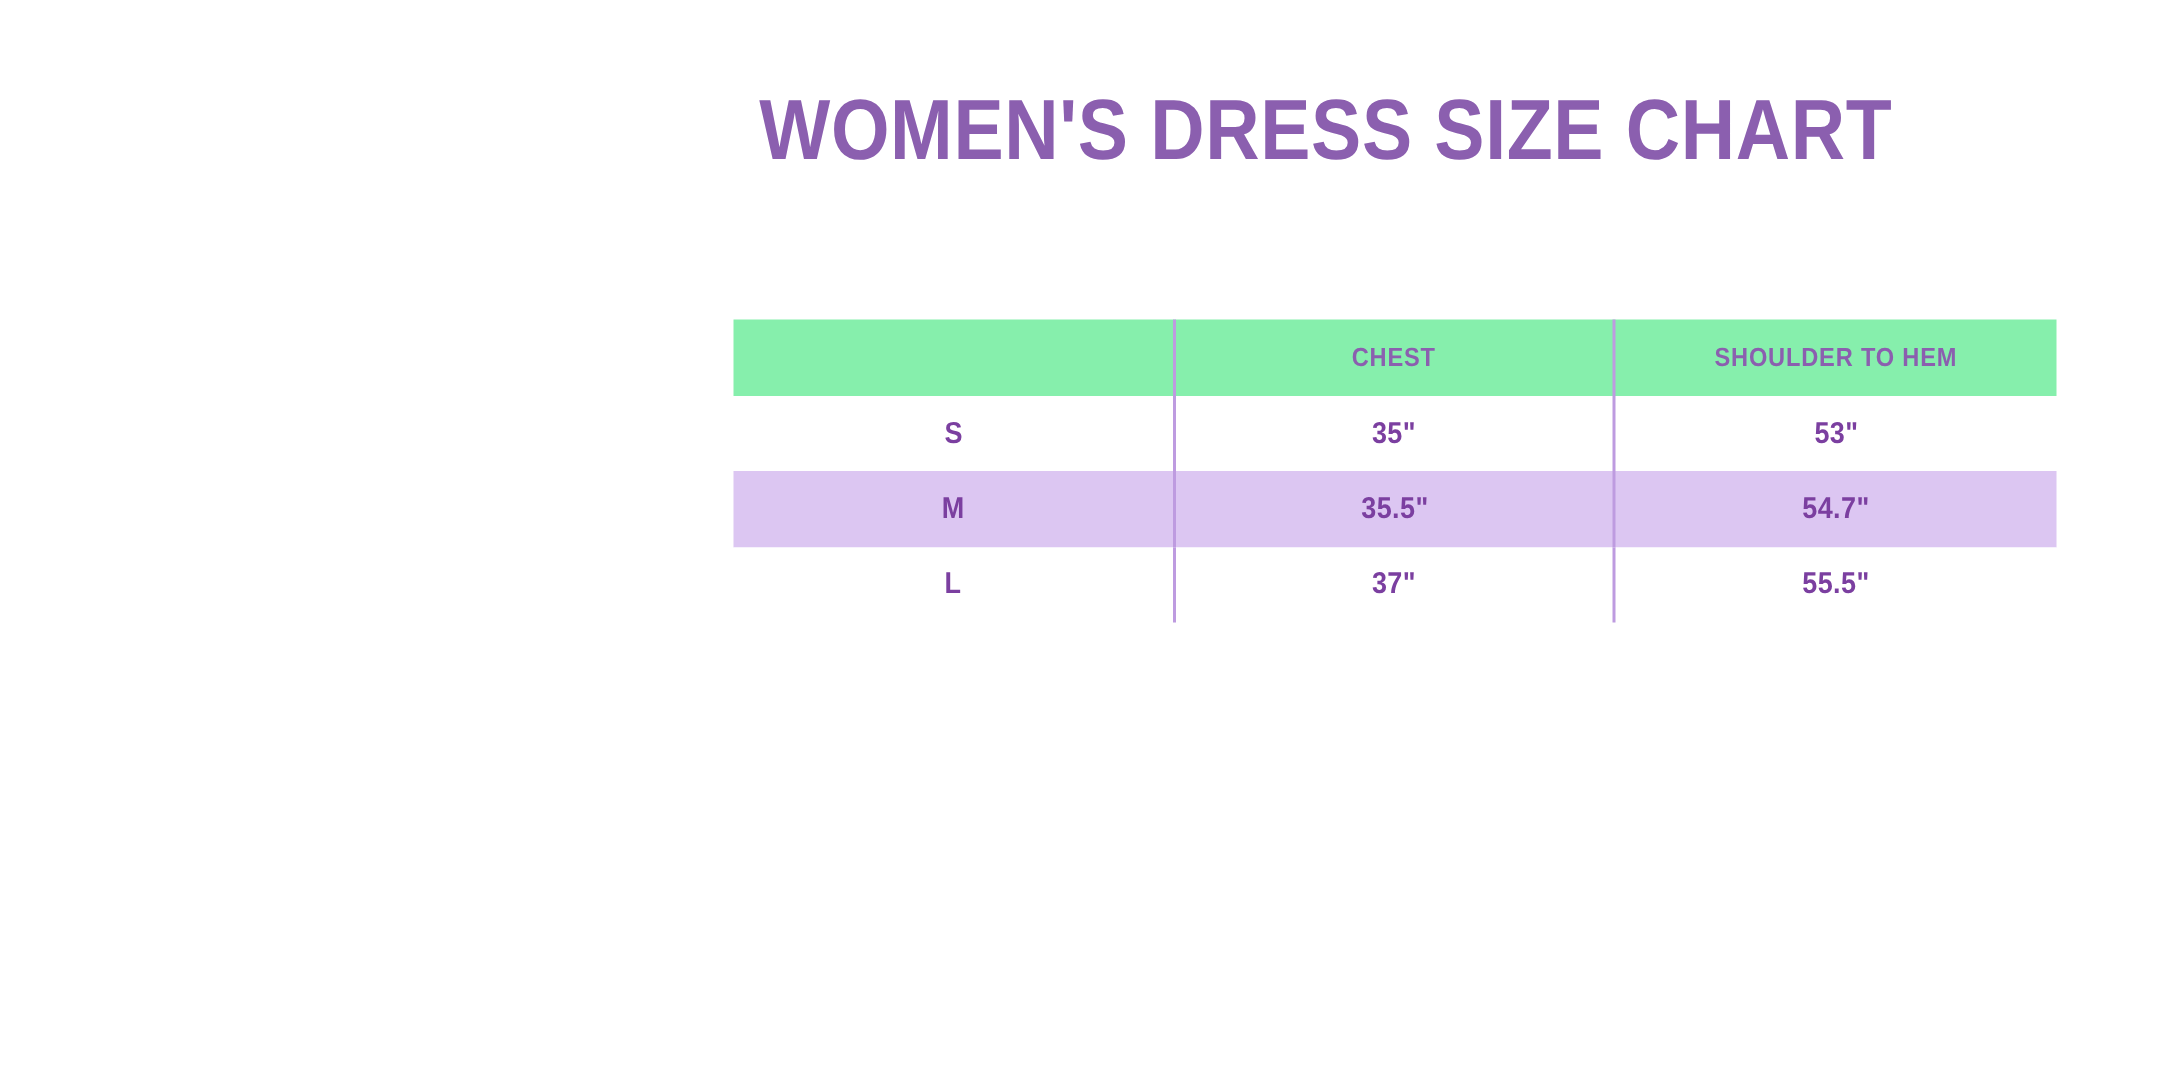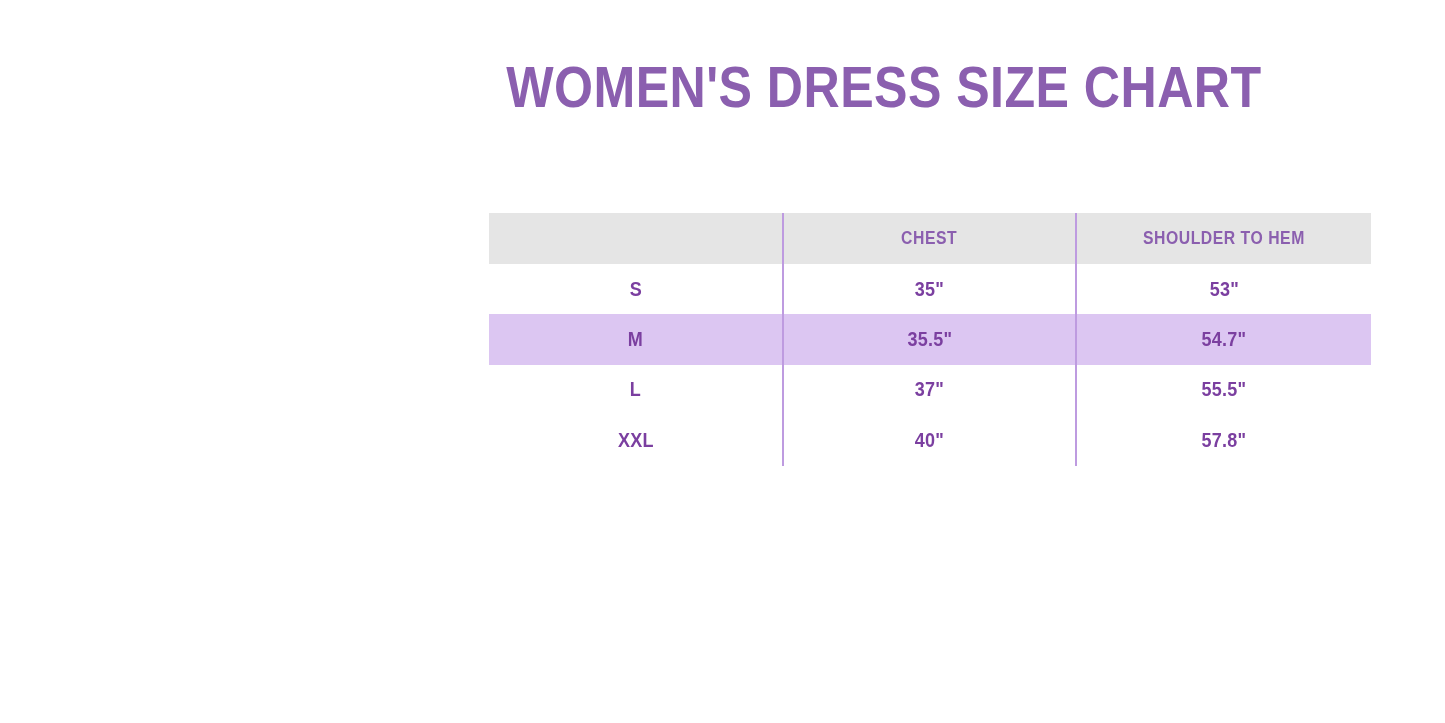--- a/index.html
+++ b/index.html
@@ -65,21 +65,21 @@
 
   
   table.size-table th.div,
   table.size-table td.div {
     border-left: 2px solid #BE9BE0;
   }
 
   
   table.size-table thead tr { height: 51px; }
   table.size-table thead th {
-    background: #e5e5e5;
+    background: #86efac;
     color: #8B5FAF;
     font-size: 17.5px;
     letter-spacing: 0.6px;
   }
   table.size-table thead th > span {
     display: inline-block;
     transform: scaleX(0.9);
   }
 
   
@@ -154,27 +154,16 @@
         </td>
         <td class="div">
           <span>37"</span>
         </td>
         <td class="div">
           <span>55.5"</span>
         </td>
       </tr>
 
 
-      <tr class="odd">
-        <td>
-          <span>XXL</span>
-        </td>
-        <td class="div">
-          <span>40"</span>
-        </td>
-        <td class="div">
-          <span>57.8"</span>
-        </td>
-      </tr>
 
     </tbody>
   </table>
 </div>
 
 </body></html>

